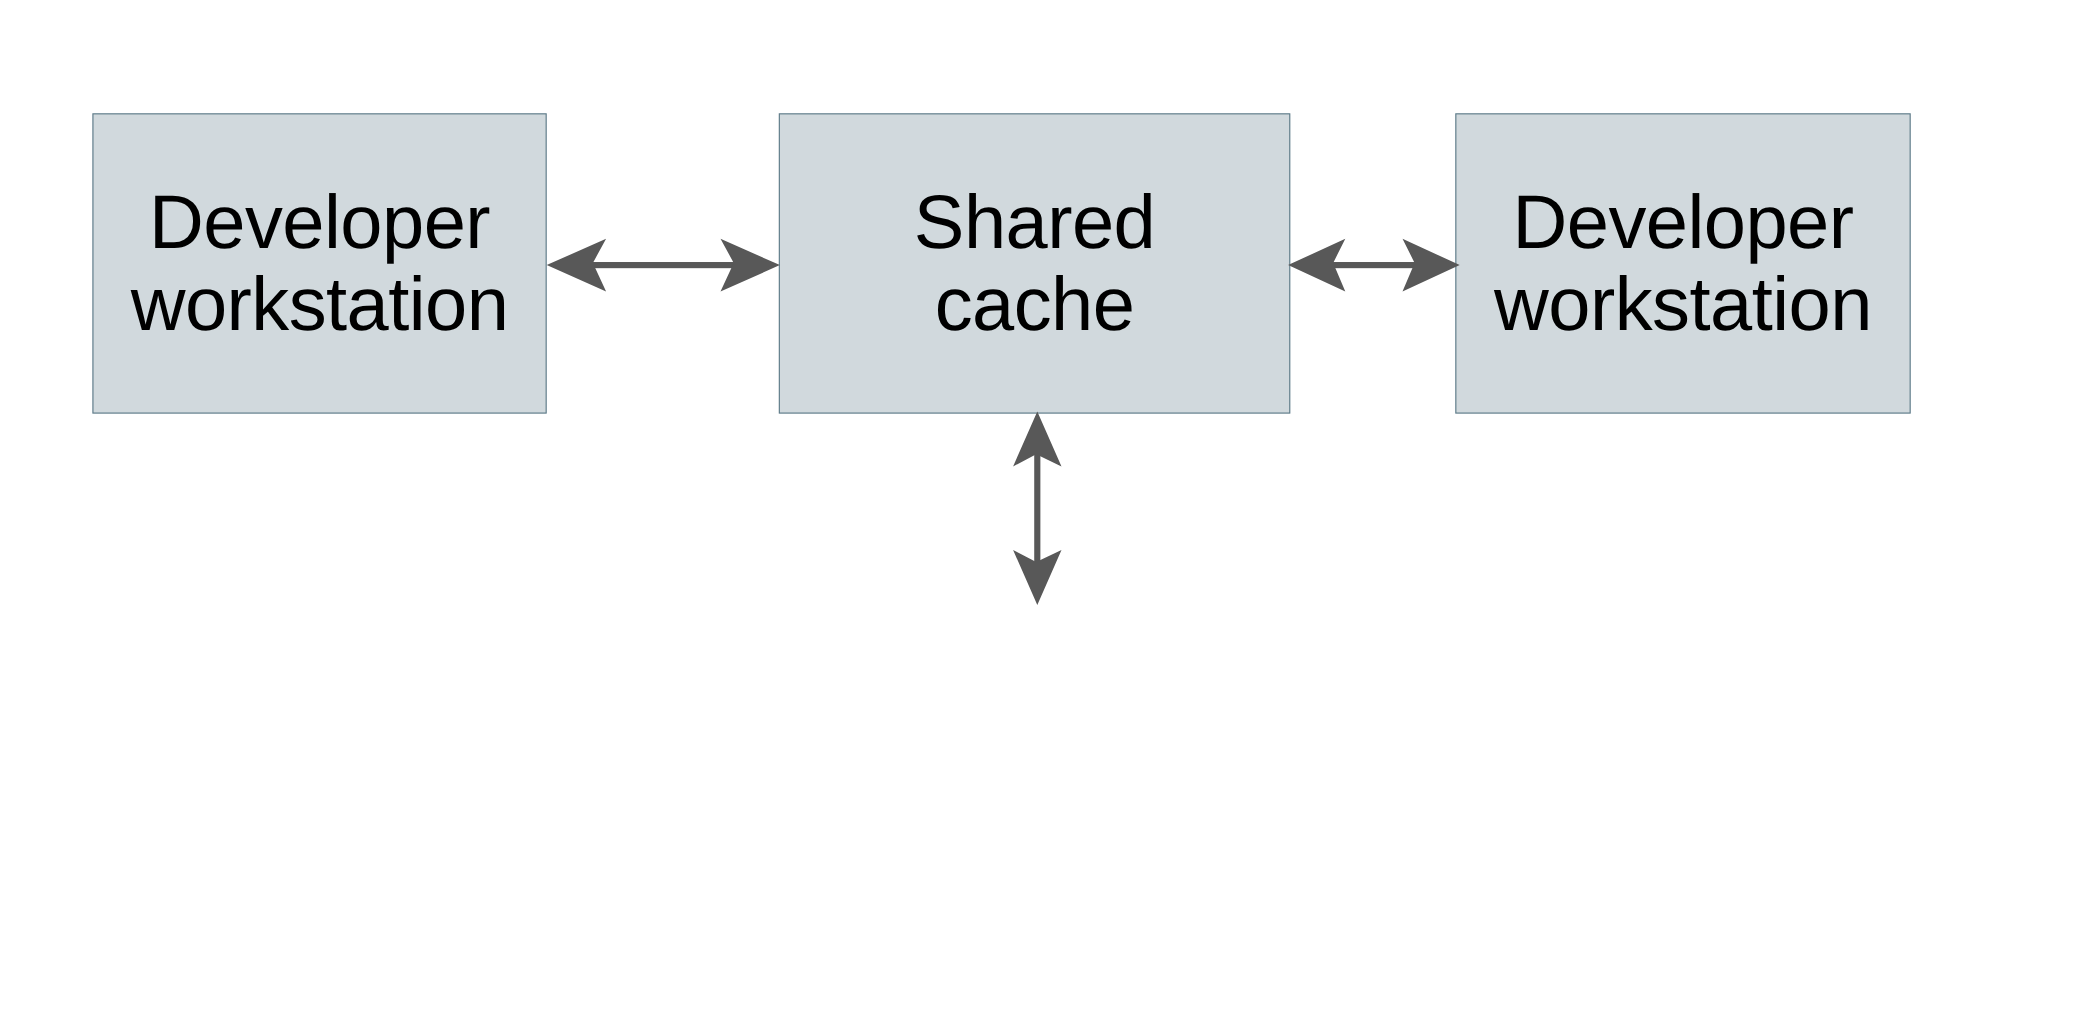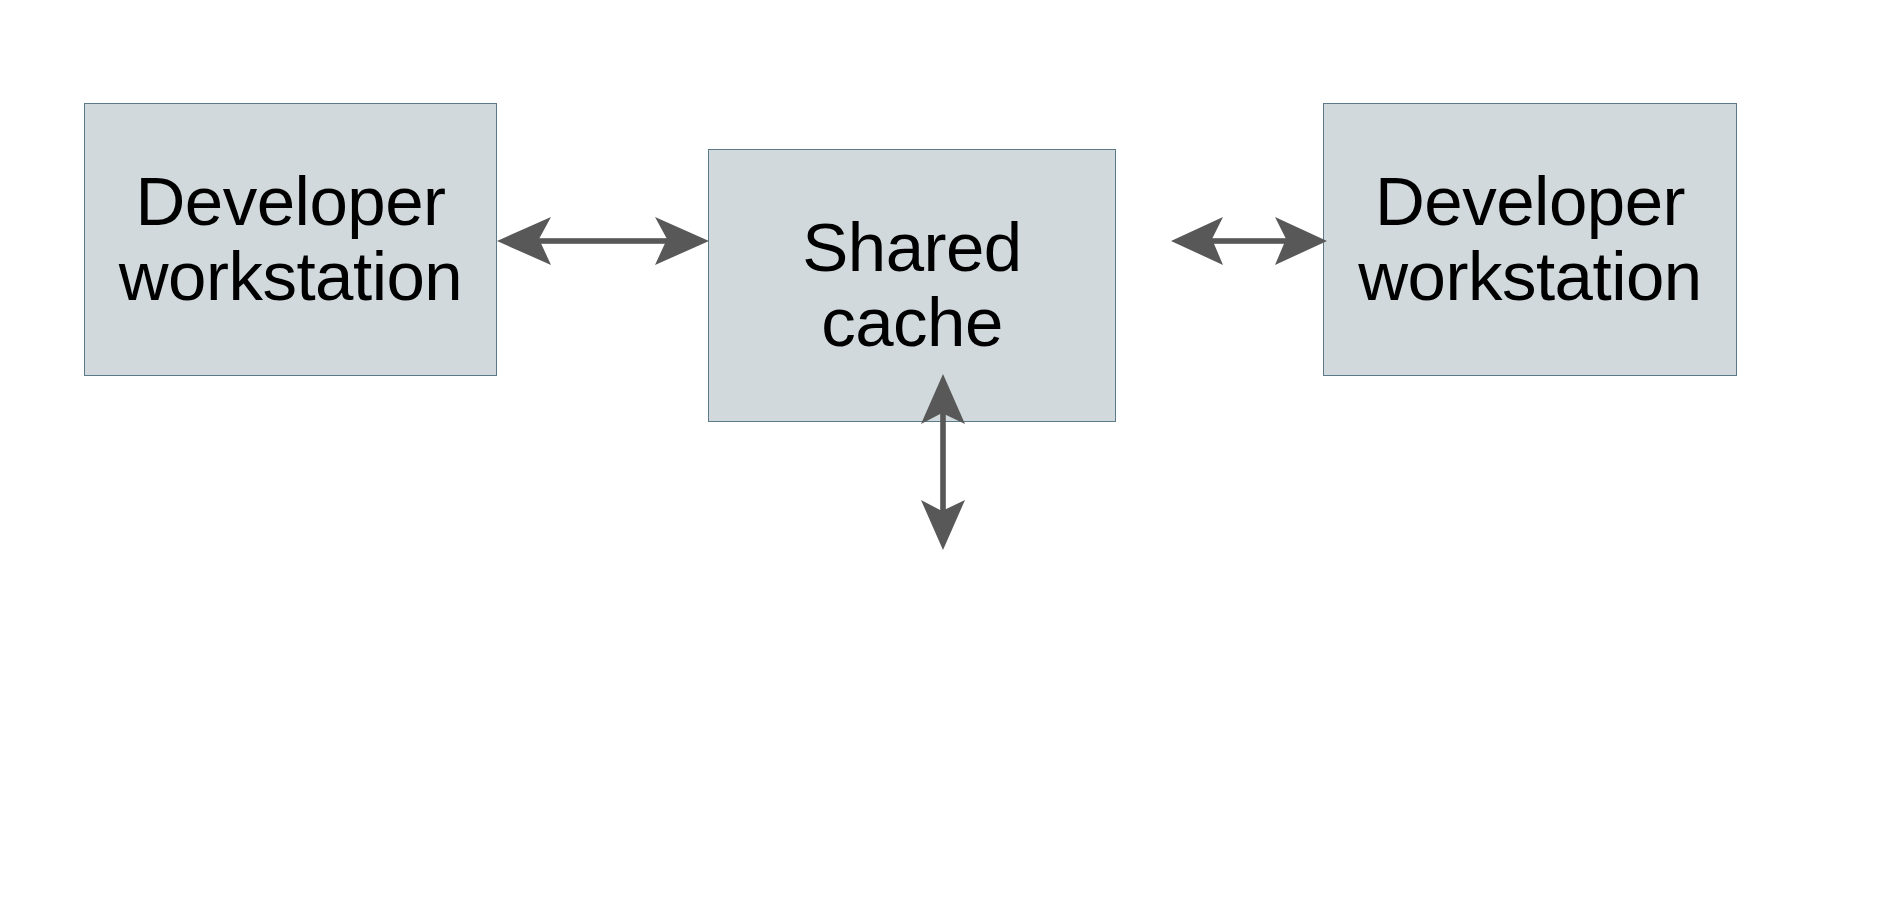--- a/index.html
+++ b/index.html
@@ -33,21 +33,21 @@
     font-weight: 400;
     font-size: 69px;
     line-height: 1.08;
     color: #000000;
     letter-spacing: -0.5px;
     white-space: pre-line;
     padding: 0 6px;
   }
   
   #node-dev-left   { left: 84px;   top: 103px; width: 413px; height: 273px; }
-  #node-shared     { left: 708px;  top: 103px; width: 408px; height: 273px; margin-top: 46px; }
+  #node-shared     { left: 708px;  top: 103px; width: 465px; height: 273px; }
   #node-dev-right  { left: 1323px; top: 103px; width: 414px; height: 273px; }
   #node-ci         { left: 708px;  top: 545px; width: 465px; height: 273px; }
 
   .edge {
     position: absolute;
     pointer-events: none;
   }
   #edge-left-shared   { left: 489px;  top: 206px; width: 228px;  height: 70px; }
   #edge-shared-right  { left: 1165px; top: 206px; width: 168px;  height: 70px; }
   #edge-shared-ci     { left: 908px;  top: 368px; width: 70px;   height: 188px; }

